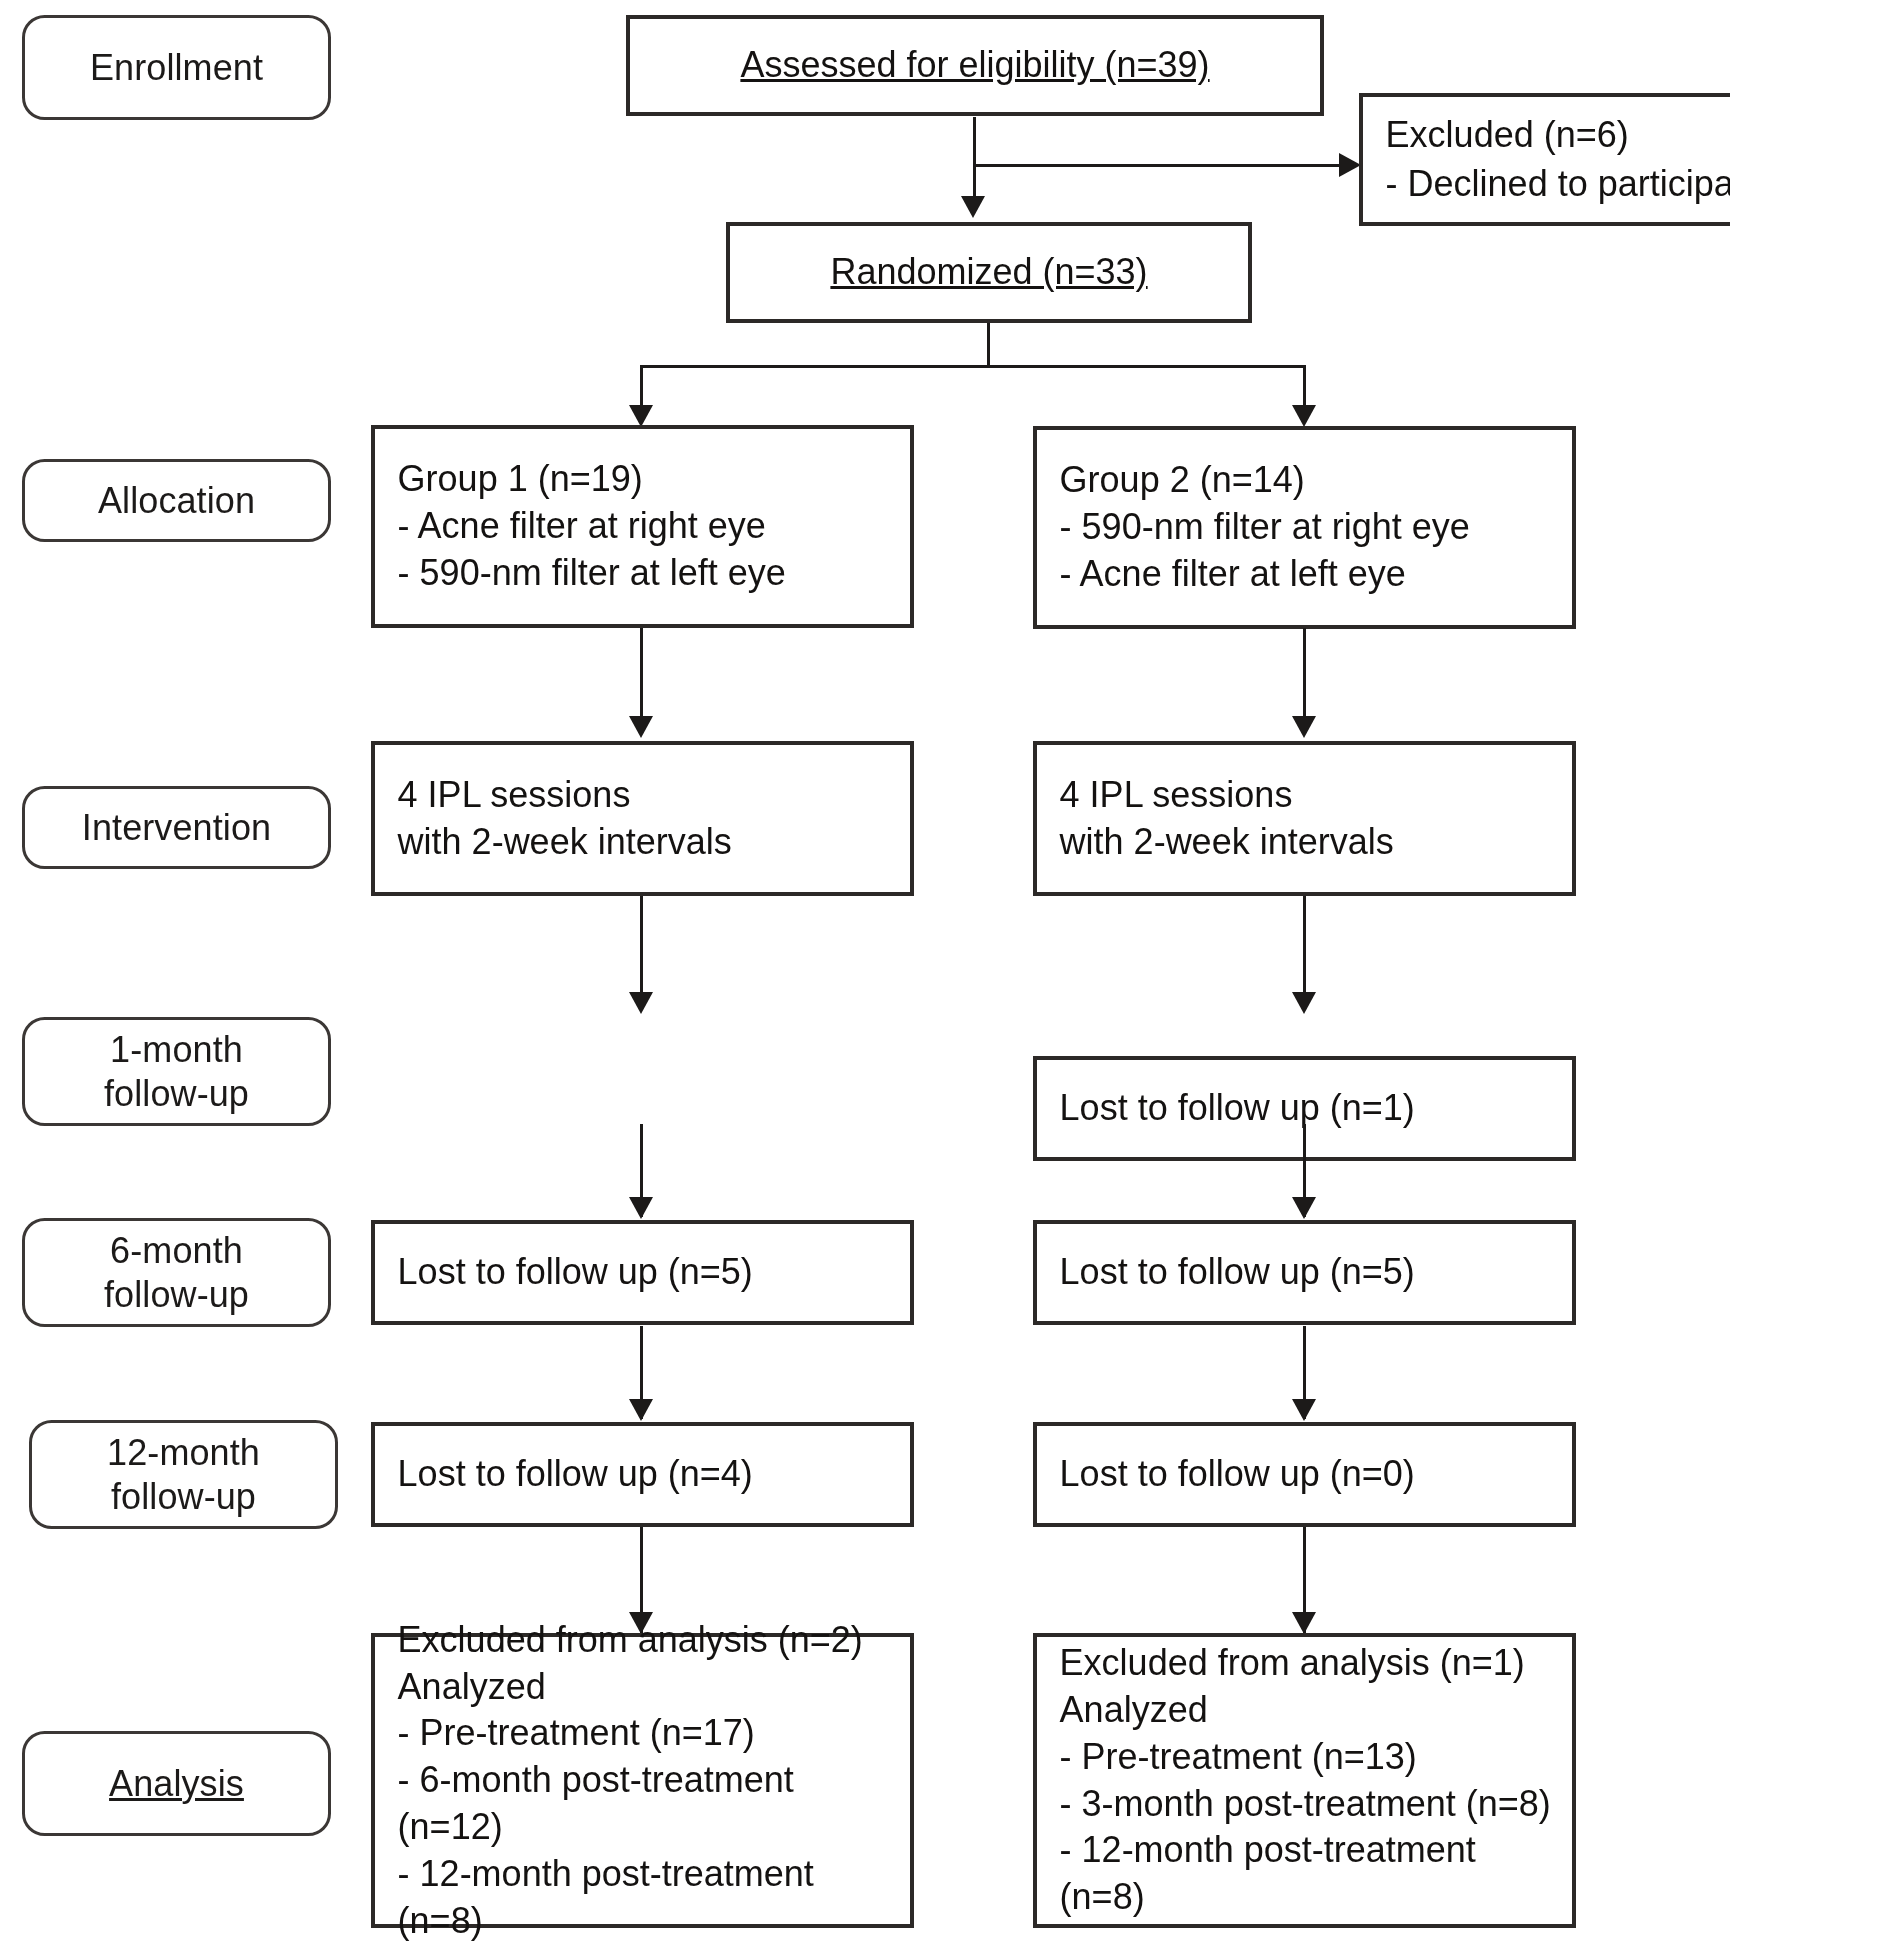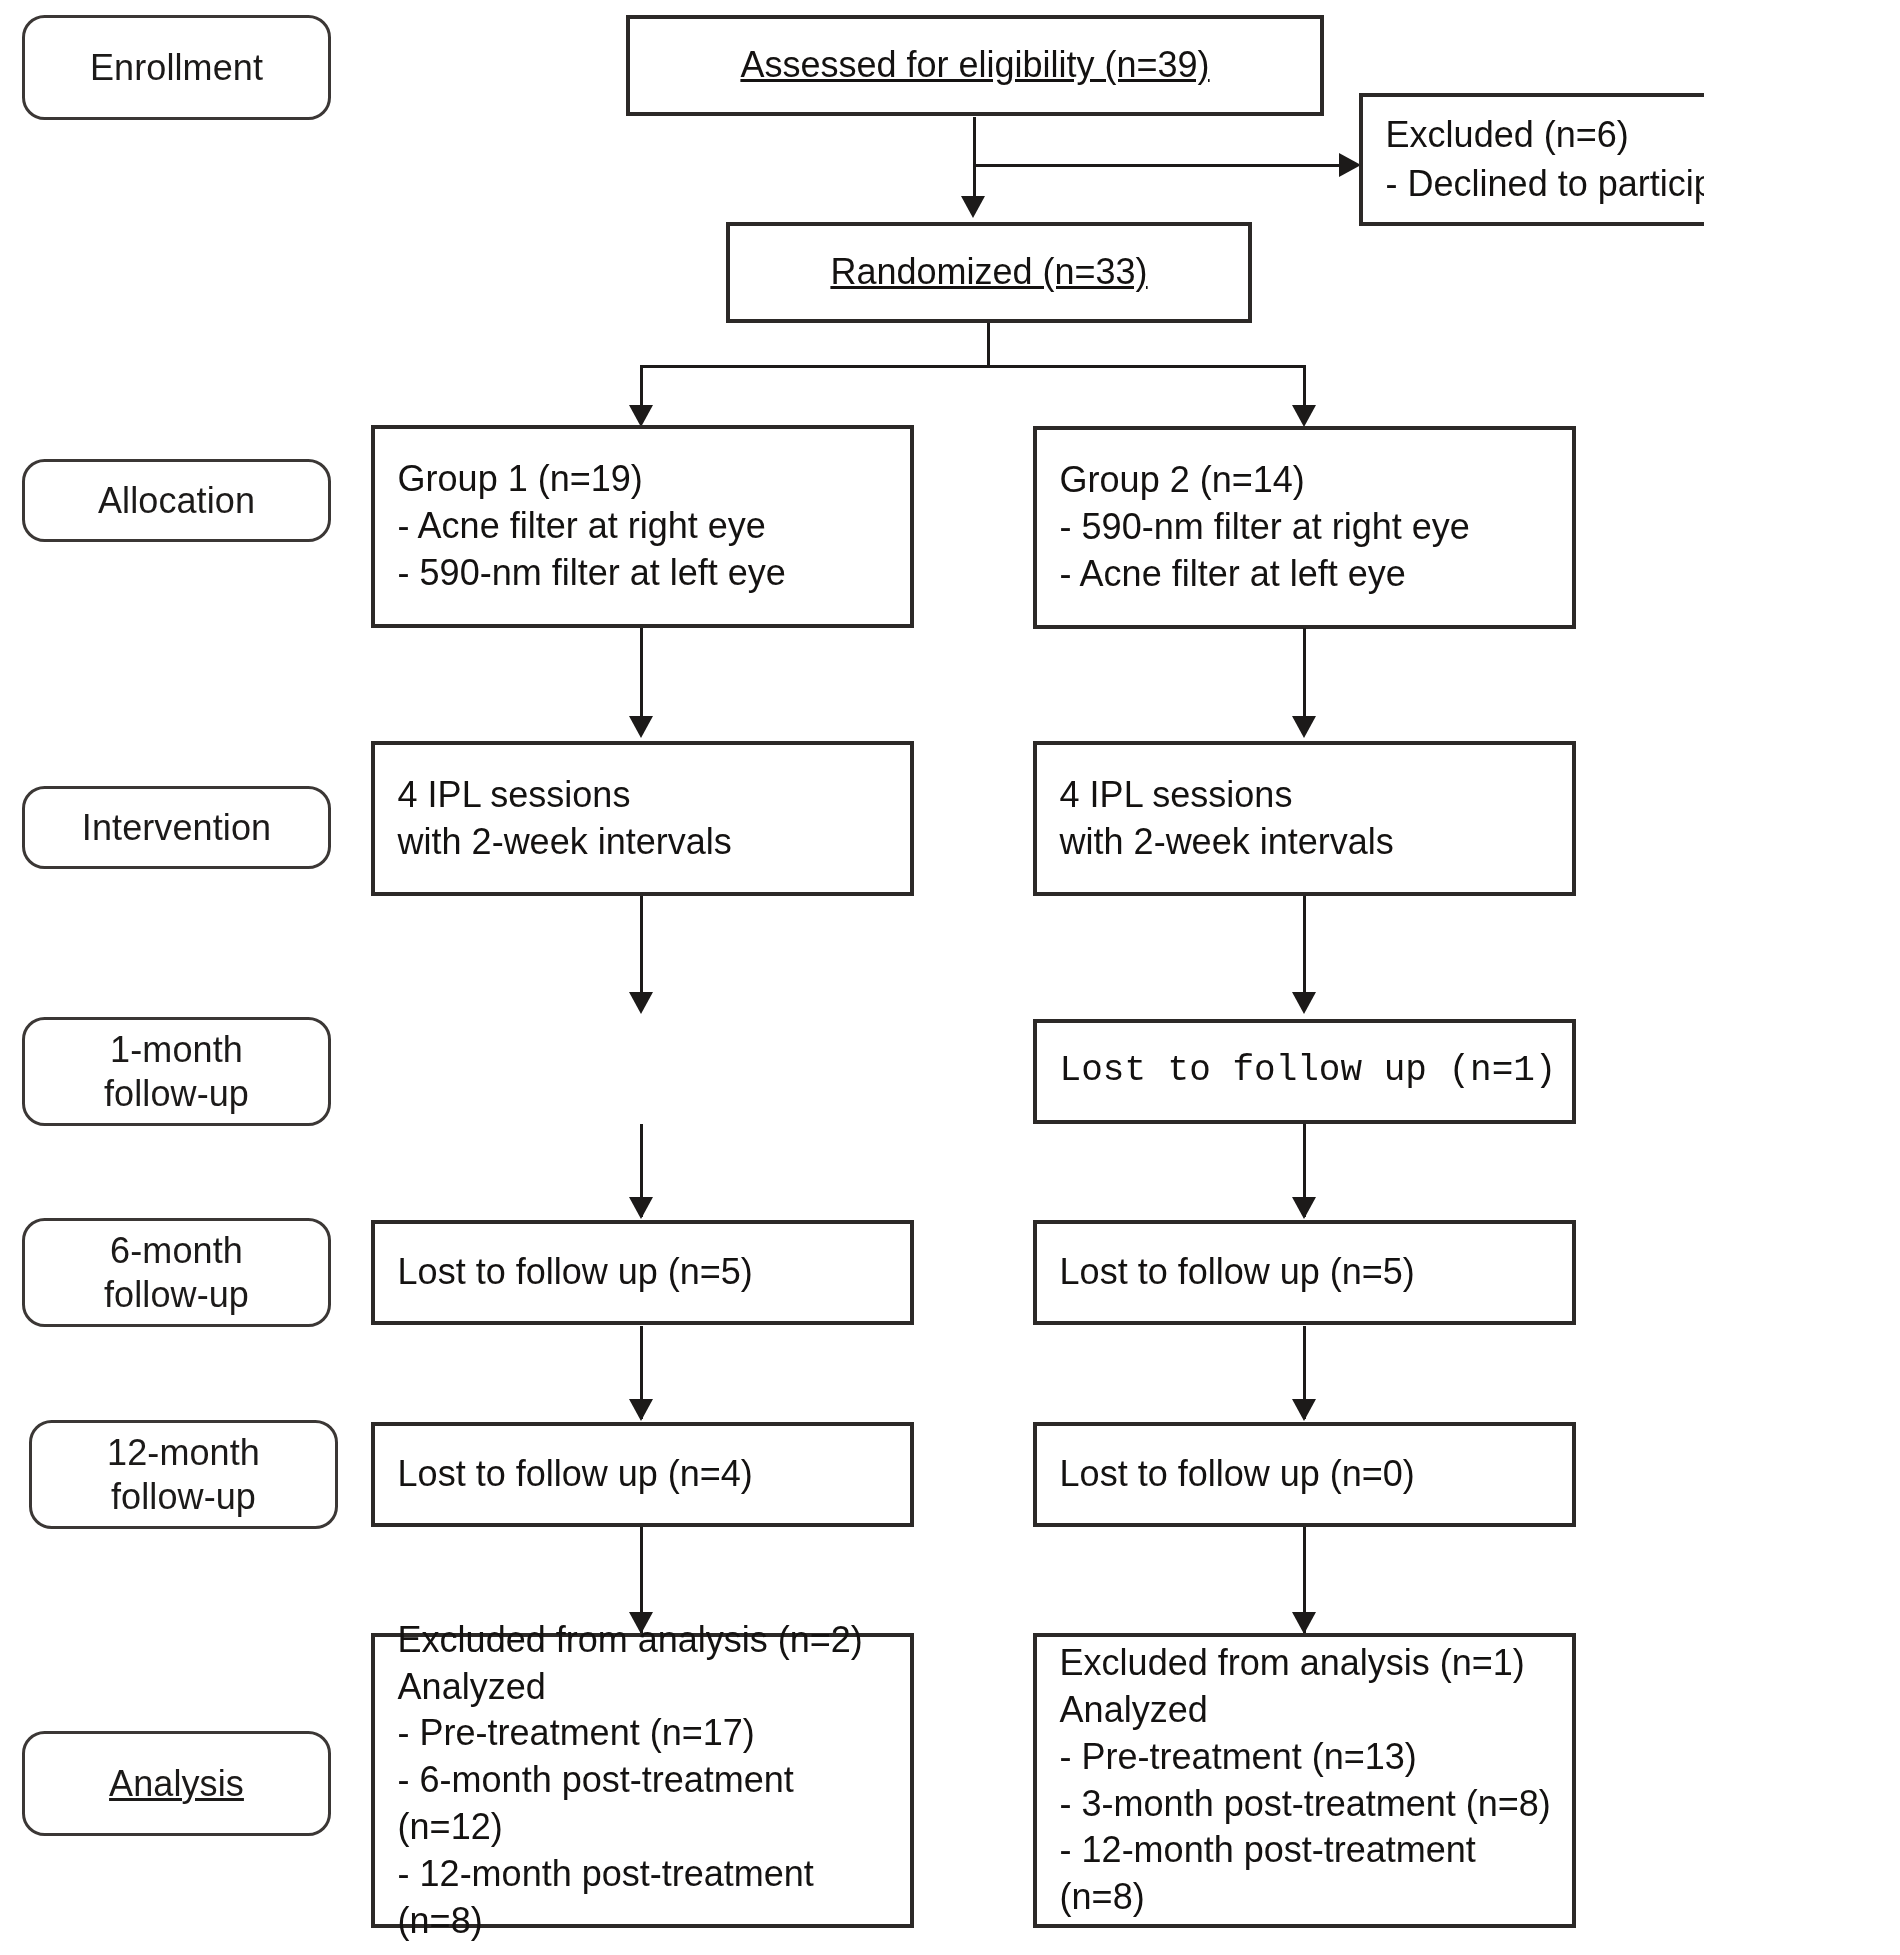--- a/index.html
+++ b/index.html
@@ -9,20 +9,21 @@
     background: #ffffff;
   }
   #stage {
     position: relative;
     width: 1704px;
     height: 1955px;
     background: #ffffff;
     font-family: "Liberation Sans", sans-serif;
     color: #111111;
     overflow: hidden;
+    padding-left: 26px;
   }
   
   .stage-label {
     position: absolute;
     box-sizing: border-box;
     border: 3.3px solid #3b3735;
     border-radius: 22.6px;
     background: #ffffff;
     display: flex;
     align-items: center;
@@ -148,21 +149,21 @@
 
   <div class="flow-box left" style="left:1033px; top:741px; width:543px; height:155px;">4 IPL sessions
  with 2-week intervals</div>
 
   <div class="v-line" style="left:640px; top:896px; height:101px;"></div>
   <div class="arrow-down" style="left:629px; top:992px;"></div>
   <div class="v-line" style="left:1303px; top:896px; height:101px;"></div>
   <div class="arrow-down" style="left:1292px; top:992px;"></div>
 
 
-  <div class="flow-box left" style="left:1033px; top:1019px; width:543px; height:105px;font-family:Liberation Mono, monospace;">Lost to follow up (n=1)</div>
+  <div class="flow-box left" style="left:1033px; top:1056px; width:543px; height:105px;">Lost to follow up (n=1)</div>
 
   <div class="v-line" style="left:640px; top:1124px; height:93px;"></div>
   <div class="arrow-down" style="left:629px; top:1197px;"></div>
   <div class="v-line" style="left:1303px; top:1124px; height:93px;"></div>
   <div class="arrow-down" style="left:1292px; top:1197px;"></div>
 
   <div class="flow-box left" style="left:371px; top:1220px; width:543px; height:105px;">Lost to follow up (n=5)</div>
 
   <div class="flow-box left" style="left:1033px; top:1220px; width:543px; height:105px;">Lost to follow up (n=5)</div>
 

